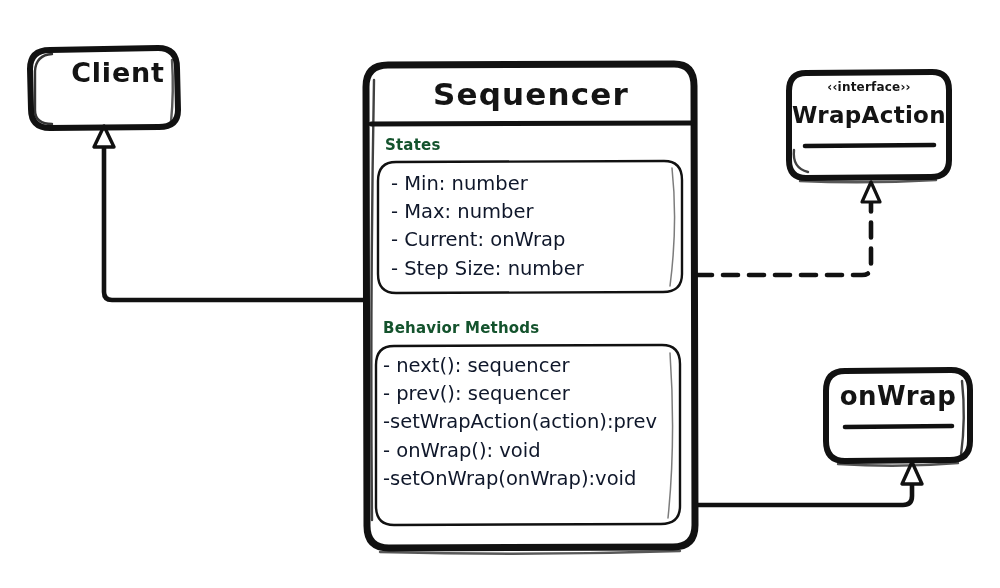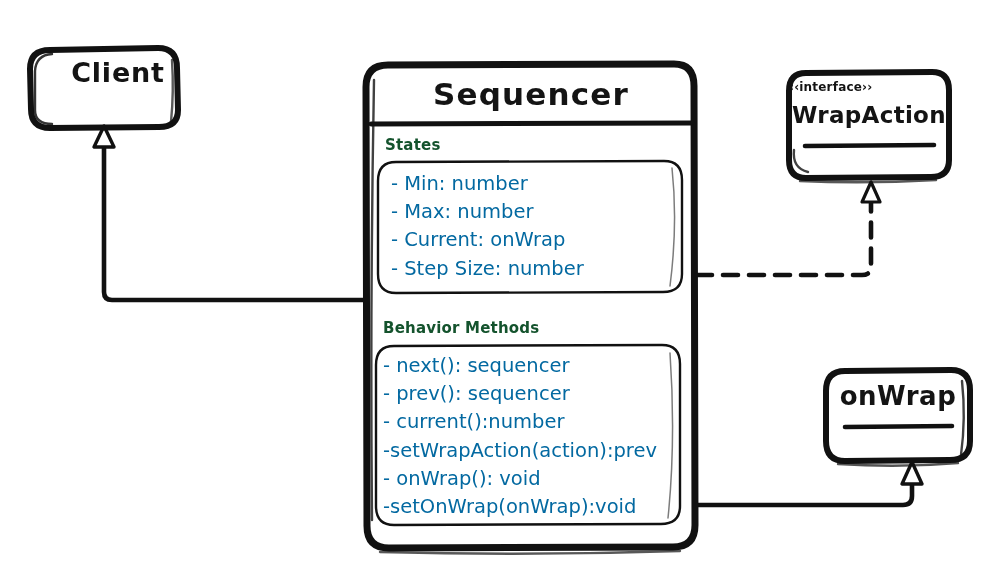--- a/index.html
+++ b/index.html
@@ -49,21 +49,21 @@
   }
   .section-head {
     font-size: 15px;
     font-weight: bold;
     letter-spacing: 0.2px;
     color: #14532d;
   }
   .member {
     font-size: 19.5px;
     font-weight: normal;
-    color: #0369a1;
+    color: #0f172a;
     font-family: "DejaVu Sans", sans-serif;
   }
   .member-list {
     position: absolute;
     display: flex;
     flex-direction: column;
   }
   .member-list .member {
     position: static;
     line-height: 28.2px;
@@ -158,24 +158,23 @@
     <div class="member">- Max: number</div>
     <div class="member">- Current: onWrap</div>
     <div class="member">- Step Size: number</div>
   </div>
 
   <div class="txt section-head" style="left:383px; top:319px;">Behavior Methods</div>
 
   <div class="member-list" style="left:383px; top:352px;">
     <div class="member">- next(): sequencer</div>
     <div class="member">- prev(): sequencer</div>
-    <div class="member">- current():number</div>
     <div class="member">-setWrapAction(action):prev</div>
     <div class="member">- onWrap(): void</div>
     <div class="member">-setOnWrap(onWrap):void</div>
   </div>
 
-  <div class="txt stereotype" style="left:789px; top:80px; width:160px; text-align:left;">‹‹interface››</div>
+  <div class="txt stereotype" style="left:789px; top:80px; width:160px; text-align:center;">‹‹interface››</div>
   <div class="txt title-heavy wrap-title" style="left:789px; top:102px; width:160px; text-align:center;">WrapAction</div>
 
   <div class="txt title-heavy onwrap-title" style="left:826px; top:381px; width:144px; text-align:center;">onWrap</div>
 
 </div>
 
 </body></html>

